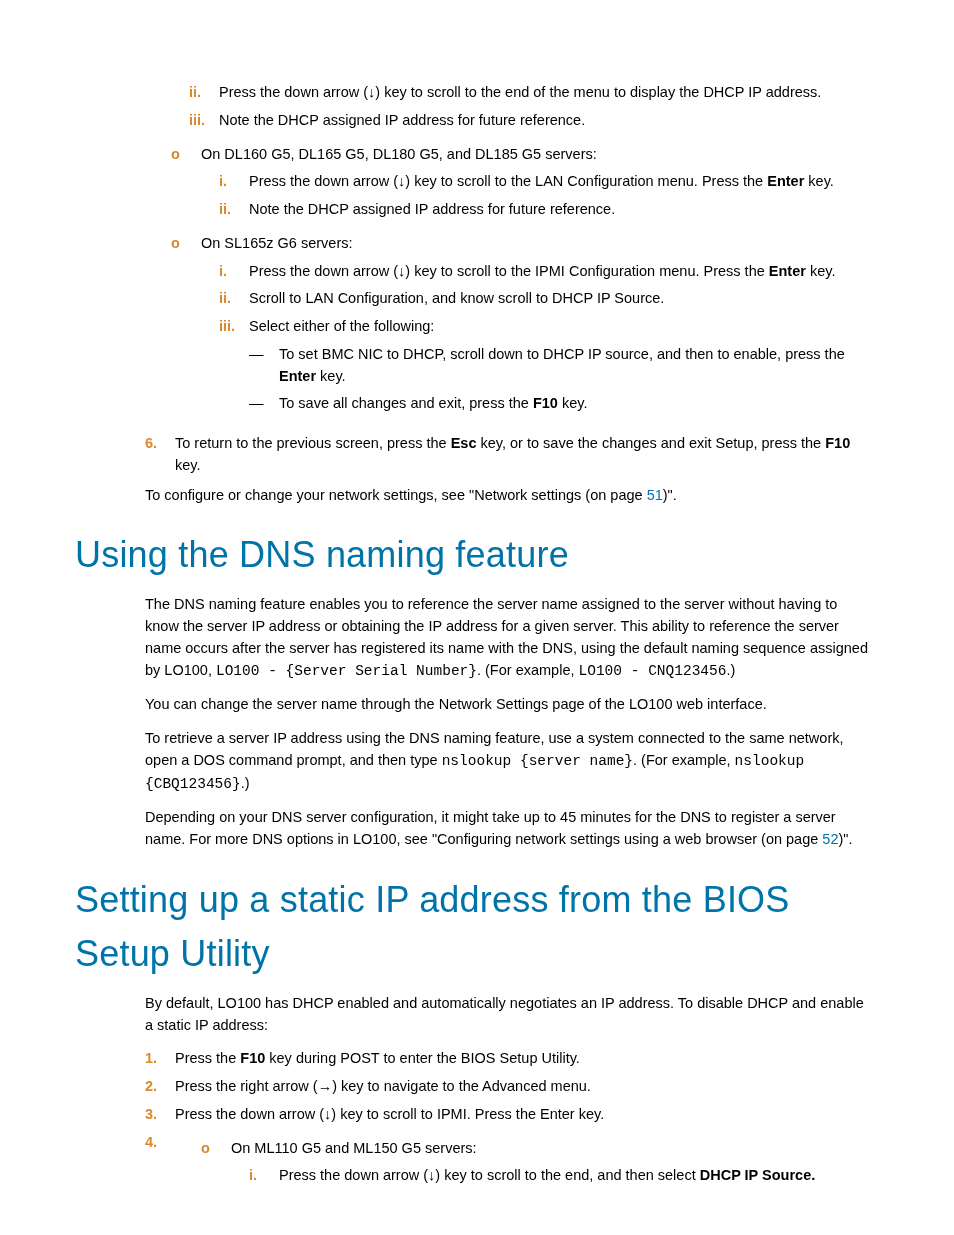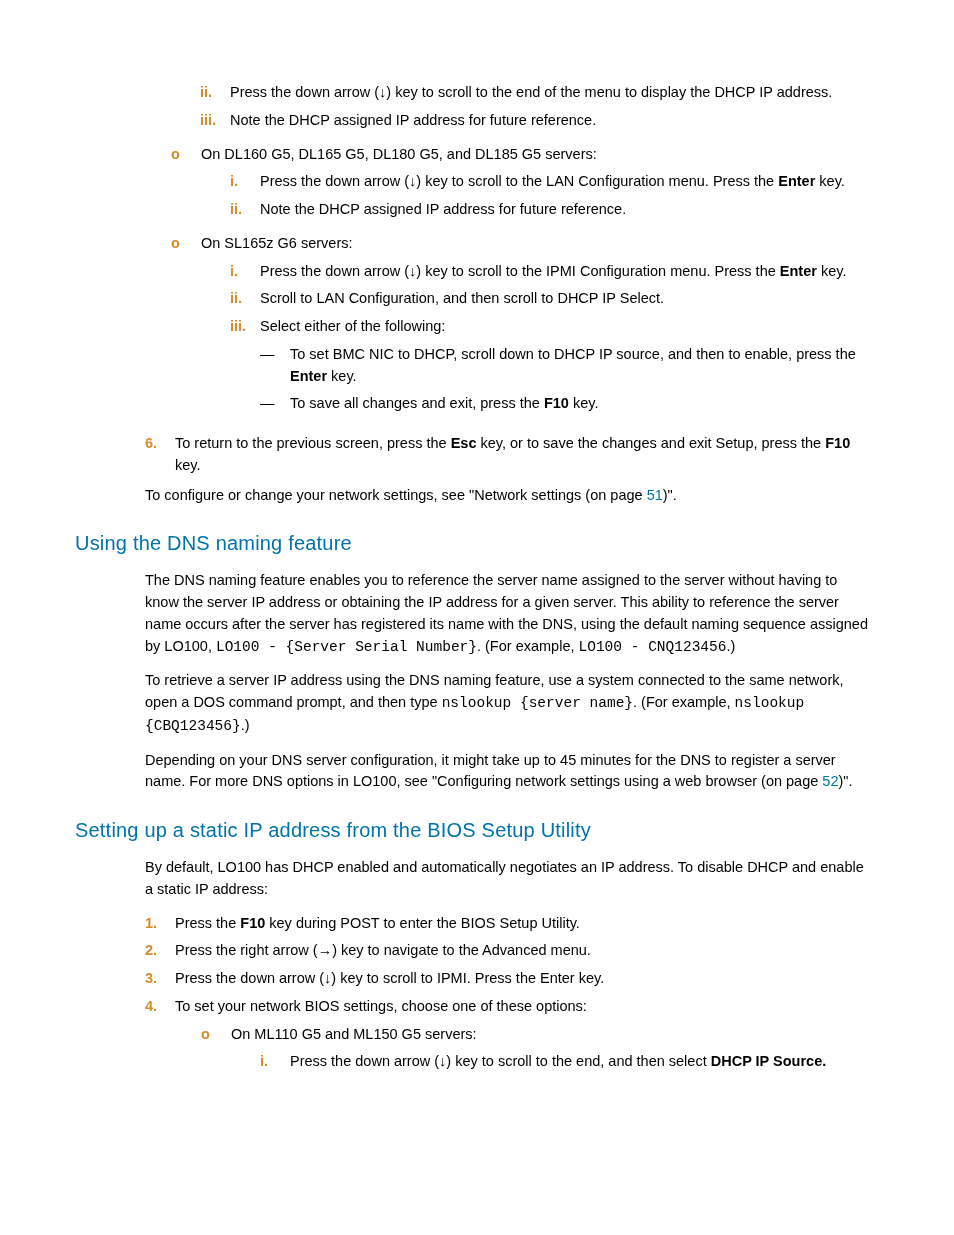--- a/index.html
+++ b/index.html
@@ -12,21 +12,21 @@
     box-sizing: border-box;
     line-height: 1.5;
     background: #fff;
   }
   .content-indent {
     margin-left: 70px;
   }
   h2 {
     font-family: "Segoe UI Light", "Arial Narrow", Arial, sans-serif;
     font-weight: 300;
-    font-size: 20px;
+    font-size: 36px;
     color: #0073a8;
     margin: 22px 0 12px 0;
     letter-spacing: 0.2px;
   }
   p {
     margin: 8px 4px 12px 0;
   }
   .ol-num, .ol-roman, .ul-circle, .ul-dash {
     list-style: none;
     padding: 0;
@@ -60,21 +60,21 @@
   .li-body {
     flex: 1 1 auto;
   }
   .ol-num {
     margin-left: 0;
   }
   .ul-circle {
     margin-left: 26px;
   }
   .ol-roman {
-    margin-left: 29px;
+    margin-left: 18px;
   }
   .ul-dash {
     margin-left: 26px;
   }
   .link {
     color: #0073a8;
   }
   .mono {
     font-family: "Courier New", monospace;
   }
@@ -125,21 +125,21 @@
       <span class="marker marker-circle">o</span>
       <div class="li-body">
         <span>On SL165z G6 servers:</span>
         <ol class="ol-roman">
           <li>
             <span class="marker marker-roman">i.</span>
             <span class="li-body"><span>Press the down arrow (</span><span>↓</span><span>) key to scroll to the IPMI Configuration menu. Press the </span><span class="bold">Enter</span><span> key.</span></span>
           </li>
           <li>
             <span class="marker marker-roman">ii.</span>
-            <span class="li-body">Scroll to LAN Configuration, and then scroll to DHCP IP Select.</span>
+            <span class="li-body">Scroll to LAN Configuration, and know scroll to DHCP IP Source.</span>
           </li>
           <li>
             <span class="marker marker-roman">iii.</span>
             <div class="li-body">
               <span>Select either of the following:</span>
               <ul class="ul-dash" style="margin-left:0;">
                 <li>
                   <span class="marker marker-dash">—</span>
                   <span class="li-body"><span>To set BMC NIC to DHCP, scroll down to DHCP IP source, and then to enable, press the </span><span class="bold">Enter</span><span> key.</span></span>
                 </li>
@@ -166,20 +166,21 @@
     <span>To configure or change your network settings, see "Network settings (on page </span><span class="link">51</span><span>)".</span>
   </p>
 </div>
 
 <h2>Using the DNS naming feature</h2>
 
 <div class="content-indent">
   <p>
     <span>The DNS naming feature enables you to reference the server name assigned to the server without having to know the server IP address or obtaining the IP address for a given server. This ability to reference the server name occurs after the server has registered its name with the DNS, using the default naming sequence assigned by LO100, </span><span class="mono">LO100 - {Server Serial Number}</span><span>. (For example, </span><span class="mono">LO100 - CNQ123456</span><span>.)</span>
   </p>
+  <p>You can change the server name through the Network Settings page of the LO100 web interface.</p>
   <p>
     <span>To retrieve a server IP address using the DNS naming feature, use a system connected to the same network, open a DOS command prompt, and then type </span><span class="mono">nslookup {server name}</span><span>. (For example, </span><span class="mono">nslookup {CBQ123456}</span><span>.)</span>
   </p>
   <p>
     <span>Depending on your DNS server configuration, it might take up to 45 minutes for the DNS to register a server name. For more DNS options in LO100, see "Configuring network settings using a web browser (on page </span><span class="link">52</span><span>)".</span>
   </p>
 </div>
 
 <h2>Setting up a static IP address from the BIOS Setup Utility</h2>
 
@@ -194,21 +195,20 @@
       <span class="marker marker-num">2.</span>
       <span class="li-body"><span>Press the right arrow (</span><span>→</span><span>) key to navigate to the Advanced menu.</span></span>
     </li>
     <li>
       <span class="marker marker-num">3.</span>
       <span class="li-body"><span>Press the down arrow (</span><span>↓</span><span>) key to scroll to IPMI. Press the Enter key.</span></span>
     </li>
     <li>
       <span class="marker marker-num">4.</span>
       <div class="li-body">
-        <span>To set your network BIOS settings, choose one of these options:</span>
         <ul class="ul-circle">
           <li>
             <span class="marker marker-circle">o</span>
             <div class="li-body">
               <span>On ML110 G5 and ML150 G5 servers:</span>
               <ol class="ol-roman">
                 <li>
                   <span class="marker marker-roman">i.</span>
                   <span class="li-body"><span>Press the down arrow (</span><span>↓</span><span>) key to scroll to the end, and then select </span><span class="bold">DHCP IP Source.</span></span>
                 </li>

